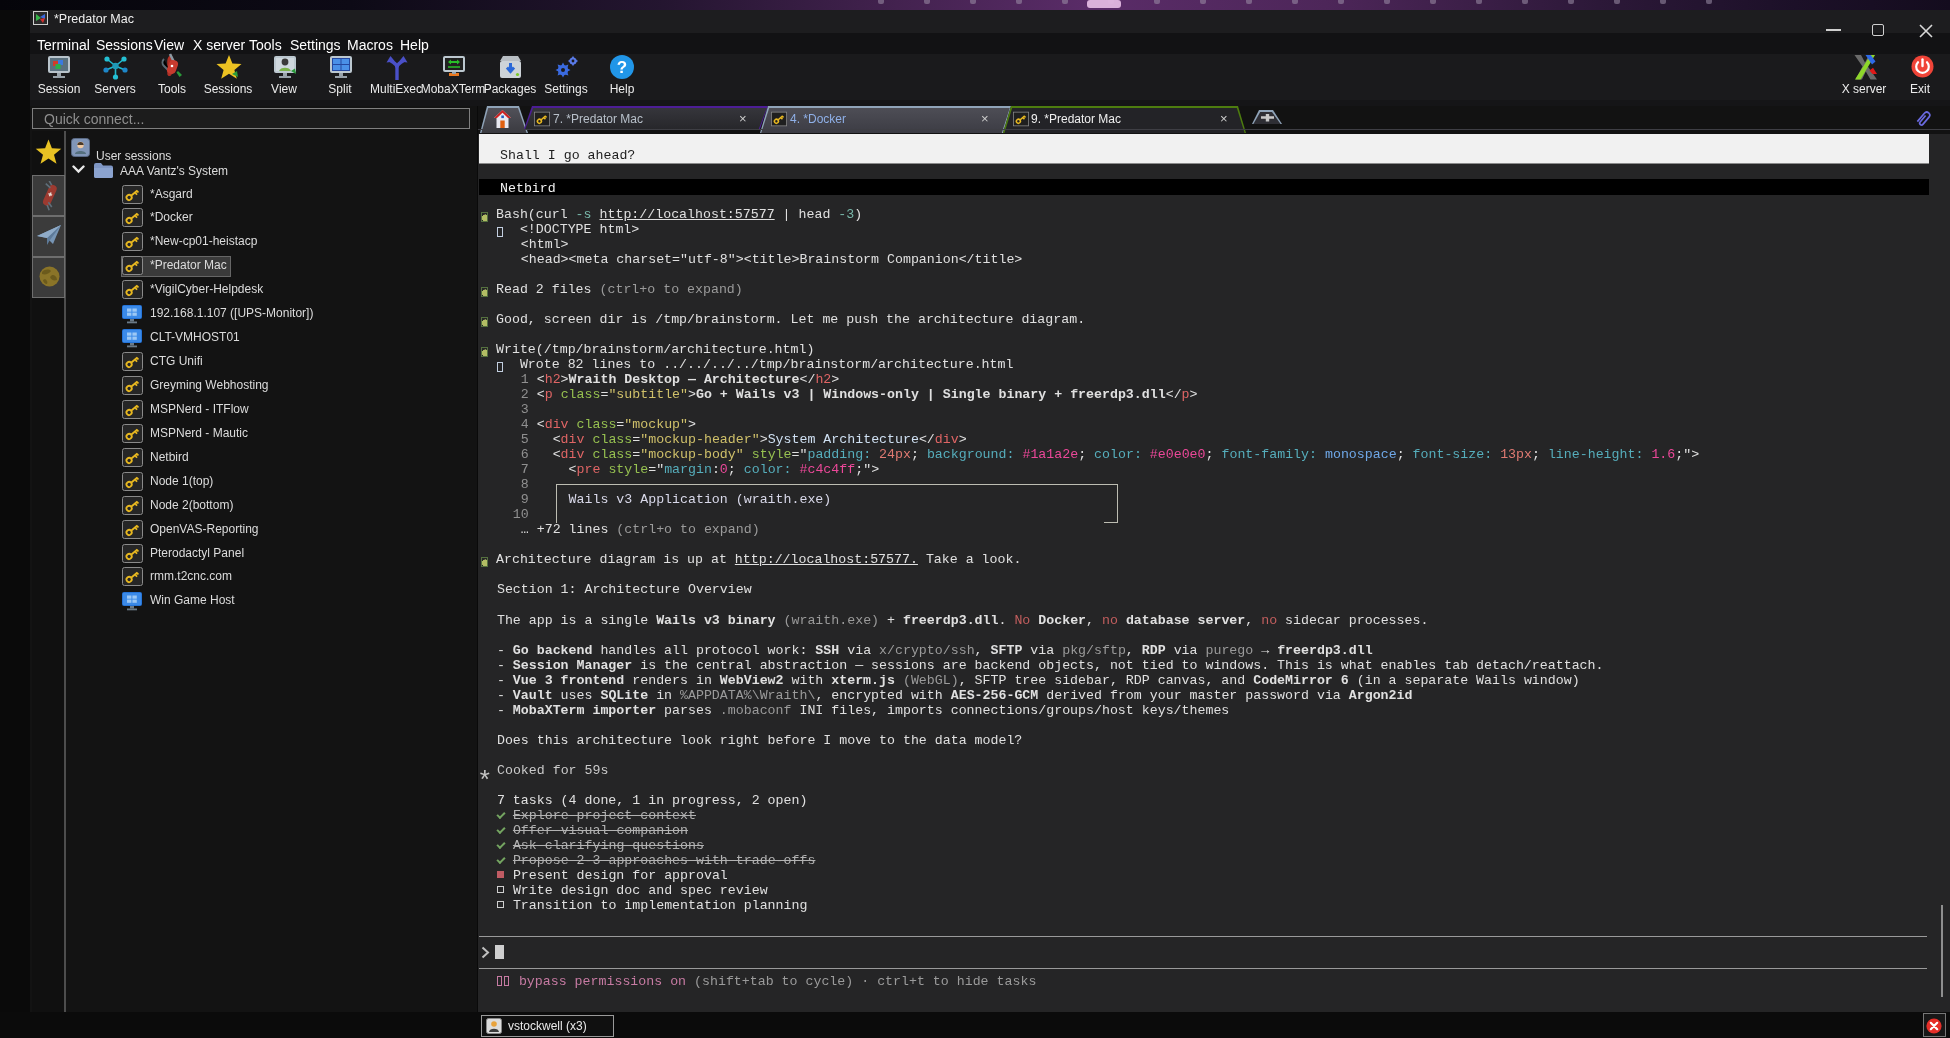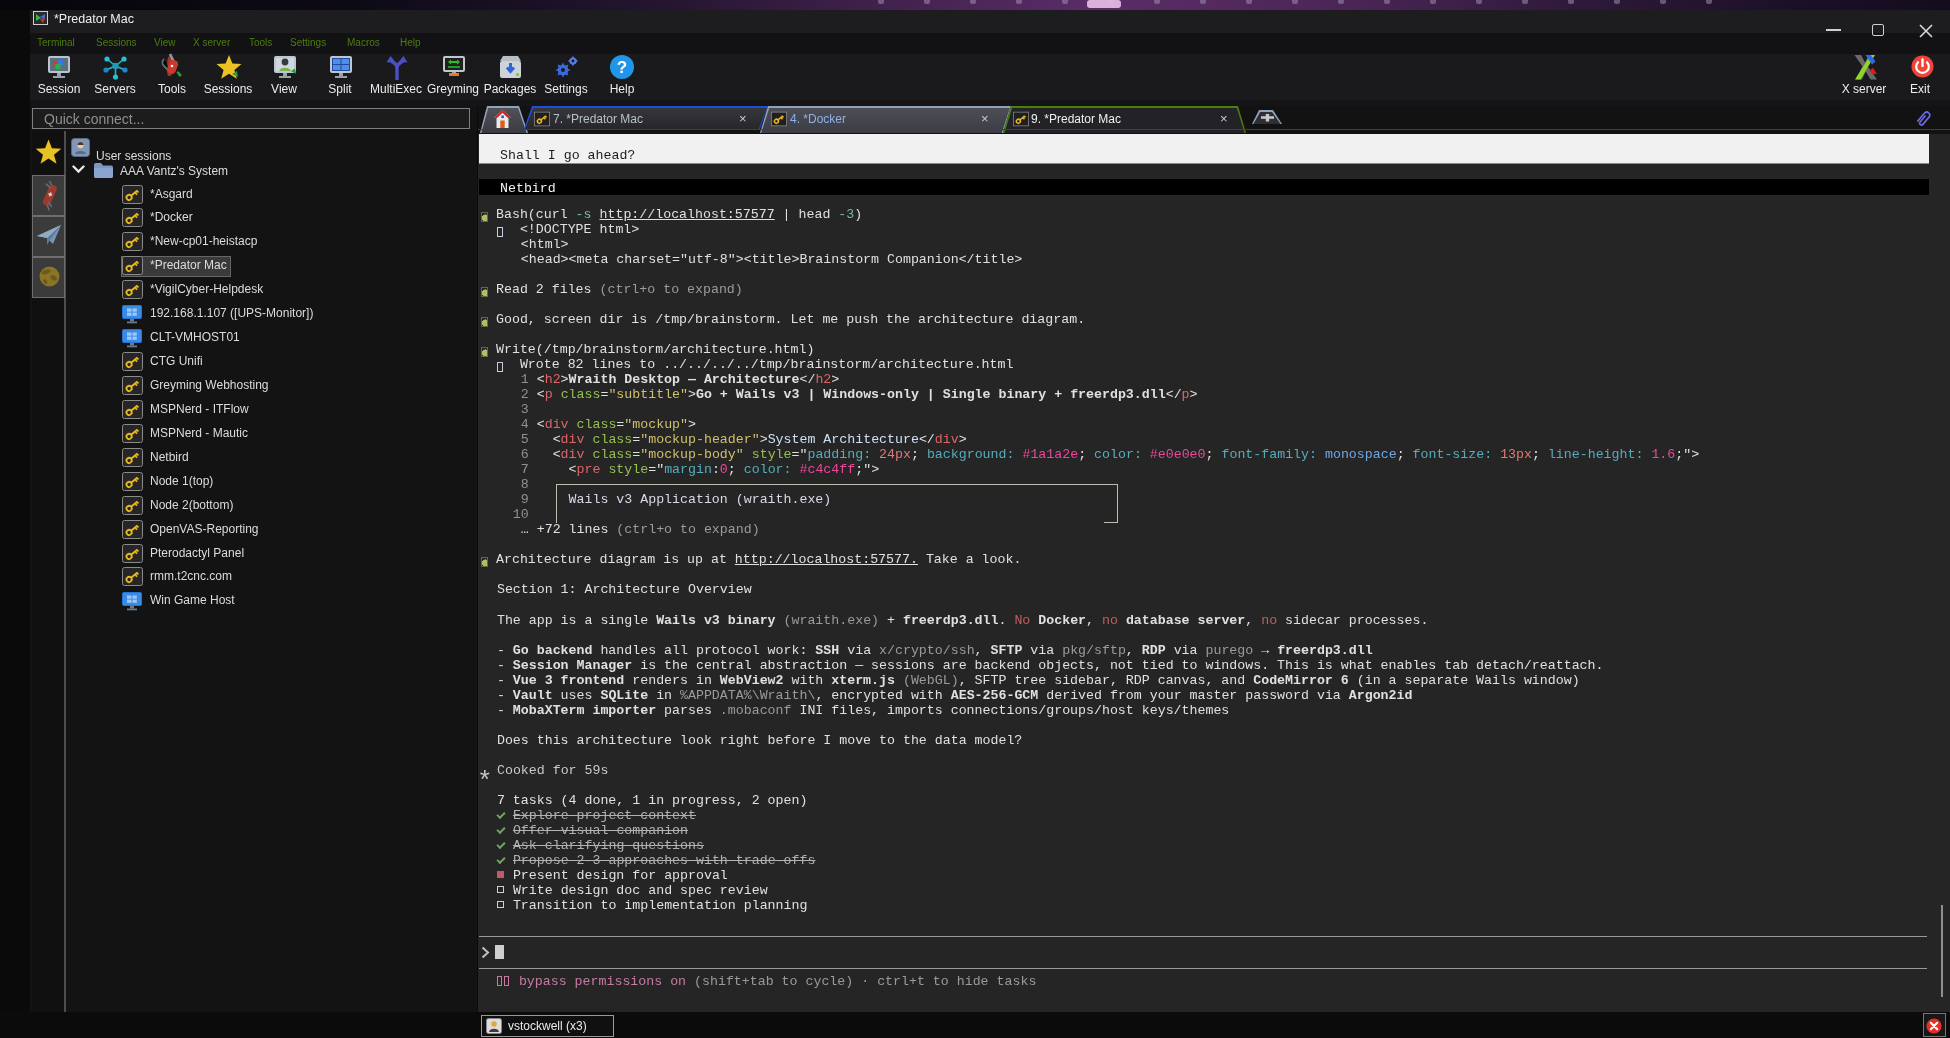--- a/index.html
+++ b/index.html
@@ -6,21 +6,21 @@
 .ab{position:absolute}
 body{font-family:"Liberation Sans",sans-serif;}
 
 #strip{left:0;top:0;width:1950px;height:10px;background:linear-gradient(90deg,#05050a 0%,#0d0a16 18%,#241530 34%,#43224f 46%,#5a2c68 56%,#4d2659 68%,#2c1838 82%,#1c1028 92%,#140c1e 100%)}
 .tpill{position:absolute;top:0;height:4px;width:6px;background:#9c8fa8;border-radius:0 0 2px 2px;opacity:.55}
 #strip .bright{top:0;height:8px;width:34px;background:#e2b8e0;border-radius:3px;opacity:.95}
 #titlebar{left:30px;top:10px;width:1920px;height:23px;background:#1d1d1f}
 #menubar{left:30px;top:33px;width:1920px;height:21px;background:#121214}
 #toolbar{left:30px;top:54px;width:1920px;height:46px;background:#1a1a1c}
 #belowbar{left:30px;top:100px;width:1920px;height:6px;background:#151517}
-.menui{position:absolute;top:37px;color:#4d7c0f;font-size:10px}
+.menui{position:absolute;top:37px;color:#ffffff;font-size:14px}
 #title-txt{left:54px;top:12px;color:#efefef;font-size:12.5px}
 .tlabel{position:absolute;top:82px;color:#ececec;font-size:12px;text-align:center;width:90px}
 
 #sidebar{left:30px;top:106px;width:447px;height:906px;background:#131313}
 #qc{left:32px;top:108px;width:438px;height:21px;background:#1c1c1c;border:1px solid #7f7f7f;color:#8f8f8f;font-size:14px;padding:2px 0 0 11px}
 #strip-col{left:32px;top:131px;width:33px;height:881px;background:#101010;border-right:1px solid #4d4d4d}
 .tile{position:absolute;left:32px;width:33px;height:41px;background:#3b3b3b;border:1px solid #6e6e6e}
 #vline{left:65px;top:131px;width:1px;height:881px;background:#4d4d4d}
 .trow{position:absolute;color:#dcdcdc;font-size:12px}
 #selbox{left:121px;top:256px;width:110px;height:21px;background:#3a3a3a;border:1px solid #666}
@@ -187,21 +187,21 @@
   </svg>
 <div class="tlabel" style="left:351px">MultiExec</div>
 <svg class="ab" style="left:440px;top:54px" width="28" height="26" viewBox="0 0 28 26">
     <rect x="3" y="2" width="22" height="16" rx="2" fill="#bcc8d0"></rect>
     <rect x="5" y="4" width="18" height="12" fill="#202020"></rect>
     <path d="M8 8 l3-2.5 v1.5 h6 v-1.5 l3 2.5 l-3 2.5 v-1.5 h-6 v1.5 Z" fill="#28c028"></path>
     <path d="M8 13 h12" stroke="#28c028" stroke-width="1.5"></path>
     <rect x="9" y="19" width="10" height="3" fill="#e87820"></rect>
     <rect x="12" y="18" width="4" height="2" fill="#98a2aa"></rect>
   </svg>
-<div class="tlabel" style="left:408px">Greyming</div>
+<div class="tlabel" style="left:408px">MobaXTerm</div>
 <svg class="ab" style="left:497px;top:53px" width="27" height="28" viewBox="0 0 27 28">
     <path d="M3 8 L6 3 H21 L24 8 Z" fill="#b8bec4"></path>
     <rect x="3" y="8" width="21" height="17" rx="2" fill="#cdd3d8"></rect>
     <path d="M13.5 10 v8 M10 14.5 l3.5 4 l3.5-4" stroke="#2a68d8" stroke-width="3" fill="none"></path>
     <circle cx="20.5" cy="21.5" r="1.6" fill="#7ac82a"></circle>
   </svg>
 <div class="tlabel" style="left:465px">Packages</div>
 <svg class="ab" style="left:553px;top:54px" width="28" height="27" viewBox="0 0 28 27">
     <g fill="#3a6ae0">
       <circle cx="10" cy="16" r="5.2"></circle>
@@ -429,21 +429,21 @@
 <div class="ab" id="tabbar"></div>
 <div class="tab" style="left:480px;top:106px;width:48px;height:27px;background:#8fa3b8;clip-path:polygon(7px 0,calc(100% - 9px) 0,100% 100%,0 100%)">
     <div style="position:absolute;left:0;top:1px;right:0;bottom:0;background:linear-gradient(#52525a,#3a3a40);clip-path:polygon(8.2px 1px,calc(100% - 10px) 1px,calc(100% - 1.4px) 100%,1.4px 100%)"></div>
     <svg style="position:absolute;left:14px;top:4px" width="17" height="18" viewBox="0 0 17 18">
       <path d="M8.5 0 L17 8 L14.5 8 L14.5 18 L2.5 18 L2.5 8 L0 8 Z" fill="#e8e8f0"></path>
       <path d="M8.5 0 L17 8 L14 8 L8.5 2.8 L3 8 L0 8 Z" fill="#cc2222"></path>
       <rect x="6.3" y="10.5" width="4.4" height="7.5" fill="#e06010"></rect>
       <rect x="7.3" y="5.5" width="2.6" height="2.6" fill="#2060c0"></rect>
     </svg>
   </div>
-<div class="tab" style="left:524px;top:106px;width:244px;height:23px;background:#1d4ed8;clip-path:polygon(8px 0,100% 0,calc(100% - 8px) 100%,0 100%)">
+<div class="tab" style="left:524px;top:106px;width:244px;height:23px;background:#4c1d95;clip-path:polygon(8px 0,100% 0,calc(100% - 8px) 100%,0 100%)">
     <div style="position:absolute;left:0;top:1px;right:0;bottom:0;background:linear-gradient(#36363c,#27272b);clip-path:polygon(9.2px 1px,calc(100% - 1.2px) 1px,calc(100% - 9.2px) 100%,1.2px 100%)"></div>
     <svg style="position:absolute;left:10px;top:5px" width="16" height="16" viewBox="0 0 21 19">
       <rect x="0.5" y="0.5" width="20" height="18" fill="#1f1f1f" stroke="#8a8a8a"></rect>
       <g transform="rotate(-40 10 10)">
         <circle cx="6.2" cy="10" r="2.6" fill="none" stroke="#e8b820" stroke-width="2"></circle>
         <path d="M8.8 10 H17 M14 10 v3 M16.5 10 v2.2" stroke="#e8b820" stroke-width="2"></path>
       </g>
     </svg>
     <div class="tabtxt" style="left:29px;color:#b8c0ca">7. *Predator Mac</div>
     <div class="tabx" style="left:215px">×</div>

